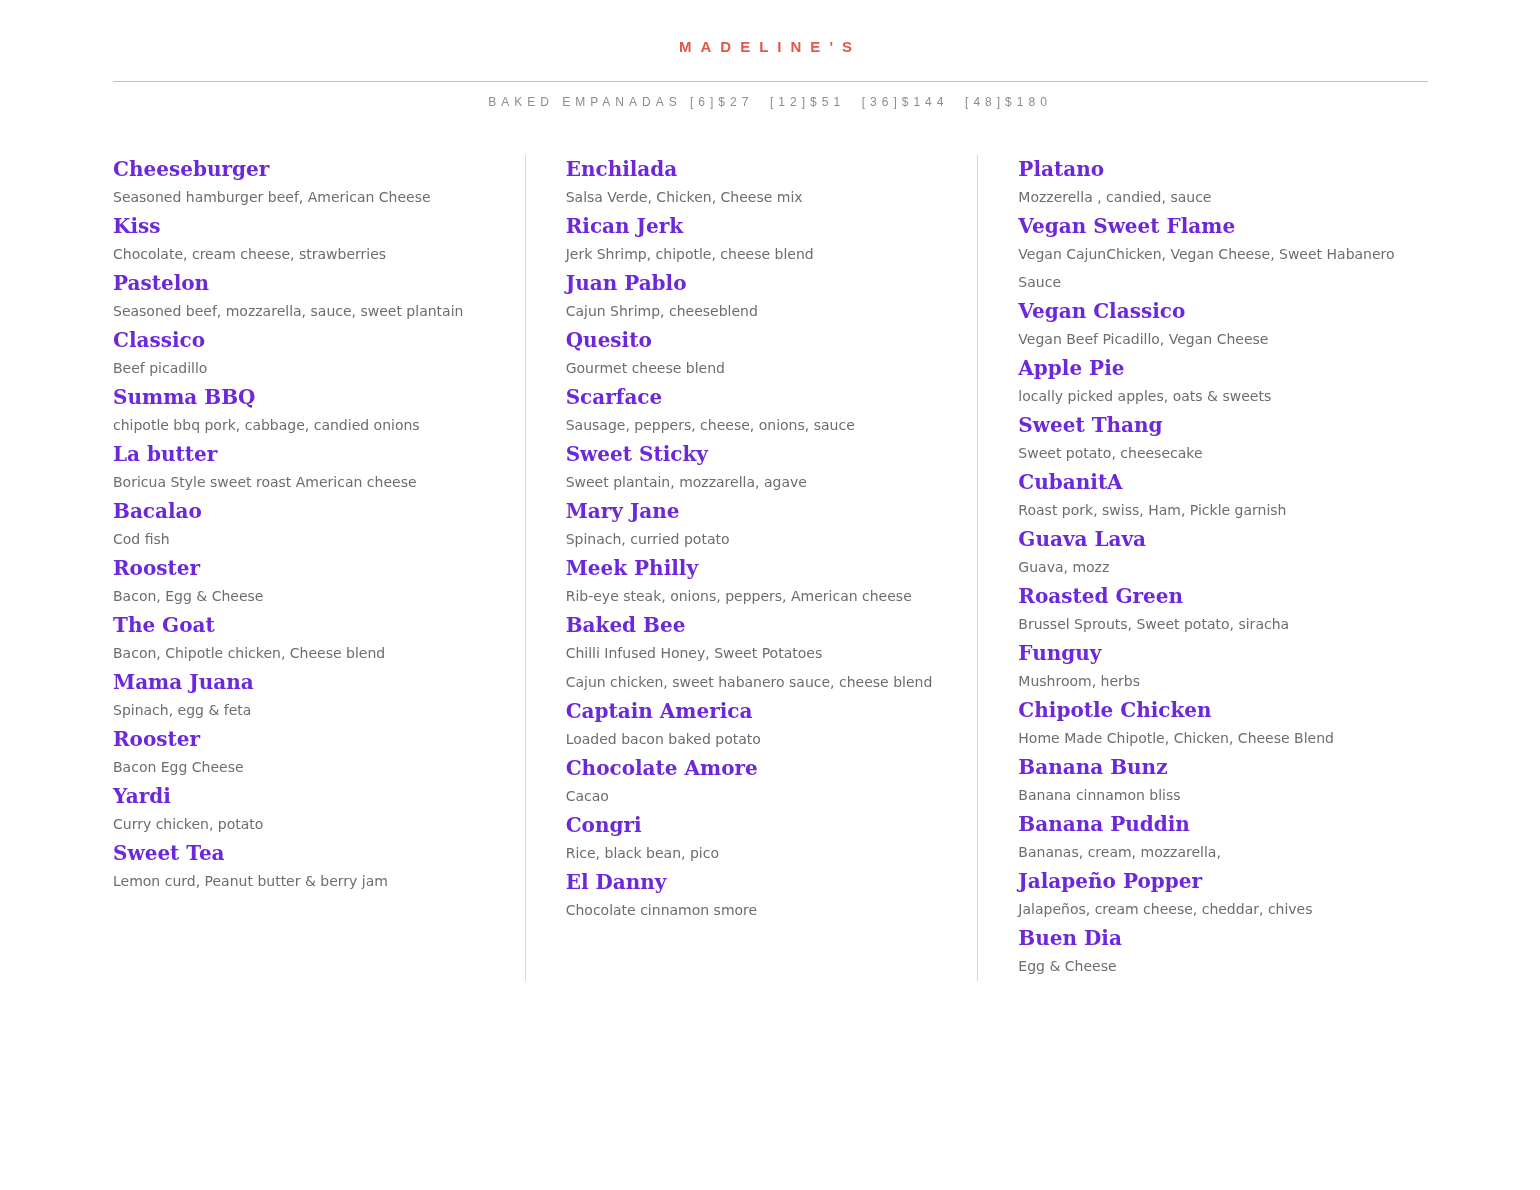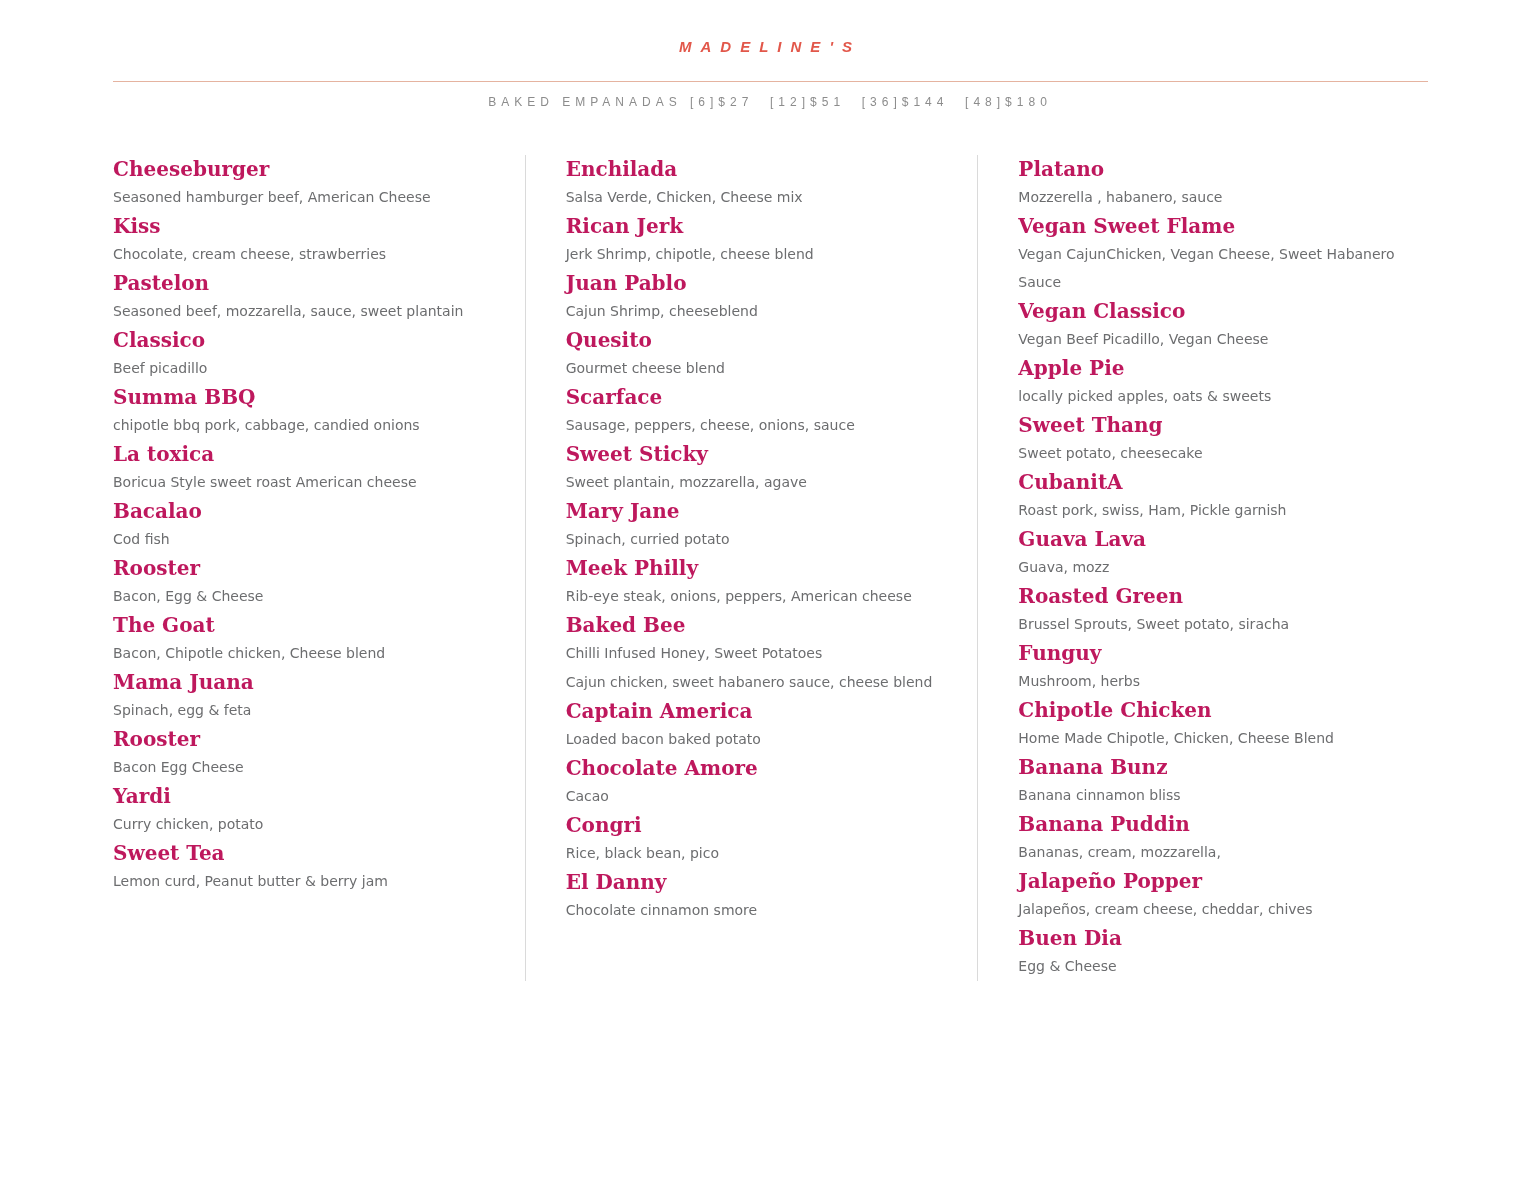--- a/index.html
+++ b/index.html
@@ -18,21 +18,20 @@
     overflow: hidden;
   }
   .brand {
     text-align: center;
     padding-top: 38px;
     font-family: "Liberation Sans", sans-serif;
     font-size: 15px;
     font-weight: 600;
     letter-spacing: 9px;
     color: #e2574a;
-    font-style: italic;
   }
   .rule {
     border: none;
     border-top: 1px solid #e5b3a0;
     margin: 26px 112px 0 113px;
     height: 0;
   }
   .menu-title {
     text-align: center;
     margin-top: 13px;
@@ -55,21 +54,21 @@
   .menu-col + .menu-col {
     border-left: 1px solid #dadada;
     padding-left: 40px;
   }
   .menu-item { margin: 0 0 1px 0; }
   .item-name {
     font-family: "DejaVu Serif", serif;
     font-weight: 700;
     font-size: 20px;
     line-height: 28px;
-    color: #be185d;
+    color: #6d28d9;
   }
   .item-desc {
     font-family: "DejaVu Sans", sans-serif;
     font-size: 14px;
     line-height: 28px;
     color: #6c6d6f;
   }
 </style>
 </head>
 <body>
@@ -103,21 +102,21 @@
     <div class="item-name">Classico</div>
     <div class="item-desc">Beef picadillo</div>
   </div>
 
   <div class="menu-item">
     <div class="item-name">Summa BBQ</div>
     <div class="item-desc">chipotle bbq pork, cabbage, candied onions</div>
   </div>
 
   <div class="menu-item">
-    <div class="item-name">La toxica</div>
+    <div class="item-name">La butter</div>
     <div class="item-desc">Boricua Style sweet roast American cheese</div>
   </div>
 
   <div class="menu-item">
     <div class="item-name">Bacalao</div>
     <div class="item-desc">Cod fish</div>
   </div>
 
   <div class="menu-item">
     <div class="item-name">Rooster</div>
@@ -216,21 +215,21 @@
   </div>
 
   <div class="menu-item">
     <div class="item-name">El Danny</div>
     <div class="item-desc">Chocolate cinnamon smore</div>
   </div>
 </div>
     <div class="menu-col">
   <div class="menu-item">
     <div class="item-name">Platano</div>
-    <div class="item-desc">Mozzerella , habanero, sauce</div>
+    <div class="item-desc">Mozzerella , candied, sauce</div>
   </div>
 
   <div class="menu-item">
     <div class="item-name">Vegan Sweet Flame</div>
     <div class="item-desc">Vegan CajunChicken, Vegan Cheese, Sweet Habanero Sauce</div>
   </div>
 
   <div class="menu-item">
     <div class="item-name">Vegan Classico</div>
     <div class="item-desc">Vegan Beef Picadillo, Vegan Cheese</div>

